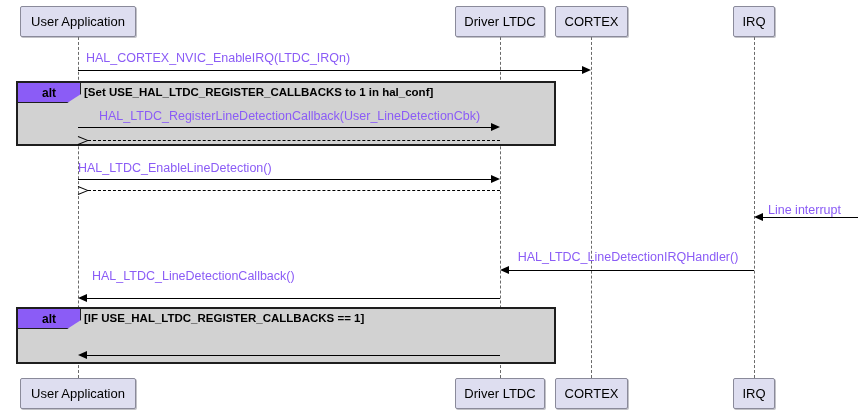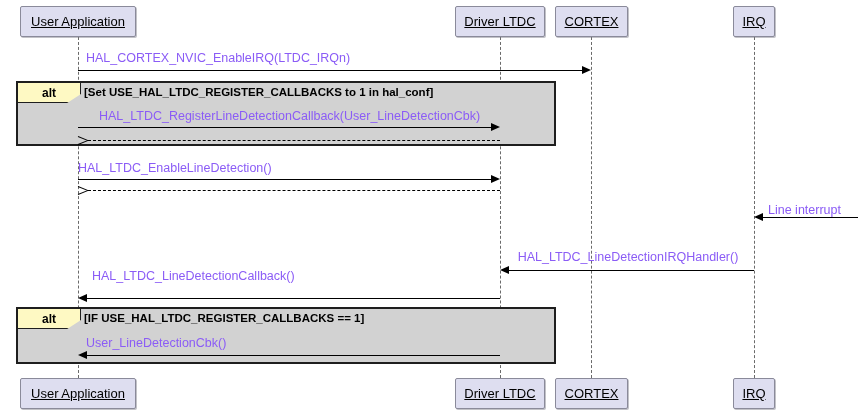--- a/index.html
+++ b/index.html
@@ -34,37 +34,36 @@
     border-radius: 2px;
     color: #000000;
     font-size: 13px;
     line-height: 1;
     display: flex;
     align-items: center;
     justify-content: center;
     white-space: nowrap;
     z-index: 6;
     box-shadow: 1px 1px 0 rgba(120,120,130,0.45);
-    text-decoration: underline;
   }
   
   .alt-frame {
     position: absolute;
     box-sizing: border-box;
     background: #d2d2d2;
     border: 2px solid #1e1e1e;
     z-index: 2;
   }
   .alt-tag {
     position: absolute;
     left: 0;
     top: 0;
     height: 19px;
     width: 62px;
-    background: #fef9c3;
+    background: #8b5cf6;
     border-right: 1px solid #1e1e1e;
     border-bottom: 1px solid #1e1e1e;
     color: #000000;
     font-size: 12px;
     font-weight: bold;
     display: flex;
     align-items: center;
     justify-content: center;
     clip-path: polygon(0 0, 100% 0, 100% 55%, 78% 100%, 0 100%);
     z-index: 4;
@@ -151,21 +150,20 @@
   <div class="arrow-head right" style="left:491px; top:123px;"></div>
 
   <div class="msg-line dashed" style="left:88px; top:140px; width:412px;"></div>
   <div class="arrow-head open-left" style="left:78px; top:136px;"></div>
 
   <div class="alt-frame" style="left:16px; top:307px; width:540px; height:57px;">
     <div class="alt-tag">alt</div>
   </div>
   <div class="alt-guard" style="left:84px; top:312px;">[IF USE_HAL_LTDC_REGISTER_CALLBACKS == 1]</div>
 
-  <div class="msg-label" style="left:86px; top:336px;">User_LineDetectionCbk()</div>
   <div class="msg-line" style="left:87px; top:355px; width:413px;"></div>
   <div class="arrow-head left" style="left:78px; top:351px;"></div>
 
   <div class="participant" style="left:20px; top:6px; width:116px; height:31px;">
     <span>User Application</span>
   </div>
   <div class="participant" style="left:455px; top:6px; width:90px; height:31px;">
     <span>Driver LTDC</span>
   </div>
   <div class="participant" style="left:555px; top:6px; width:73px; height:31px;">

